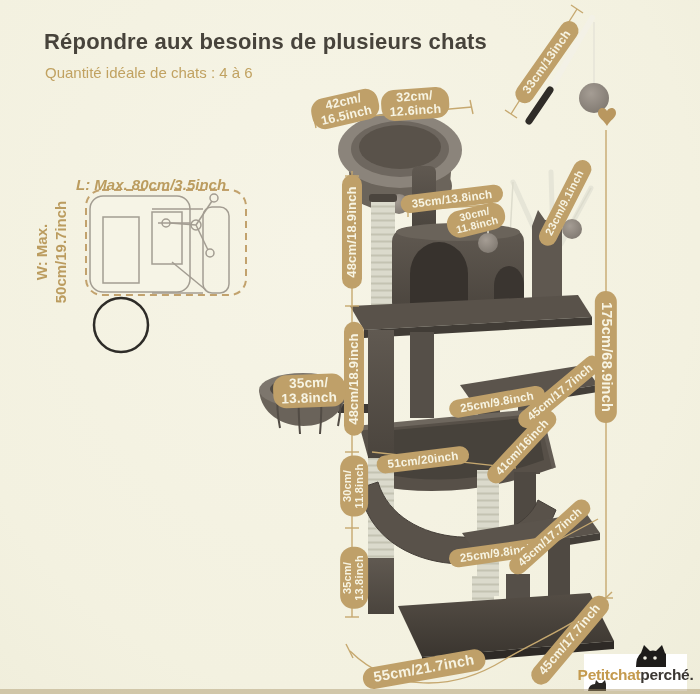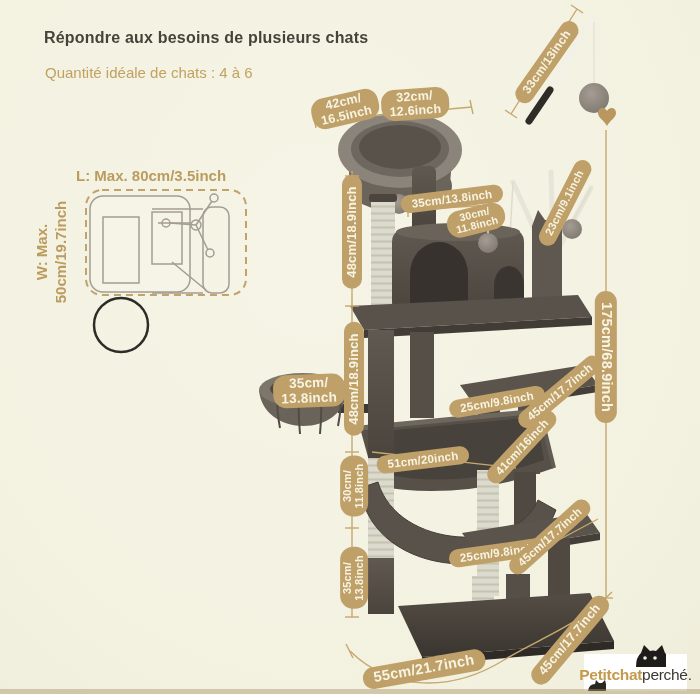--- a/index.html
+++ b/index.html
@@ -1,36 +1,36 @@
 <!DOCTYPE html>
 <html><head>
 <meta charset="utf-8">
 <style>
   html,body{margin:0;padding:0;}
   body{width:700px;height:694px;position:relative;overflow:hidden;
        font-family:"Liberation Sans","DejaVu Sans",sans-serif;
        background:radial-gradient(ellipse at 45% 35%, #f6f4e6 0%, #f3f1e0 70%, #efedda 100%);}
   .abs{position:absolute;}
   
-  .title{left:44px;top:29px;font-size:16px;font-weight:700;color:#47433b;letter-spacing:.2px;}
+  .title{left:44px;top:29px;font-size:22px;font-weight:700;color:#47433b;letter-spacing:.2px;}
   .subtitle{left:45px;top:64px;font-size:15px;font-weight:400;color:#c1a261;}
   
   .pill{position:absolute;transform:translate(-50%,-50%) rotate(var(--r,0deg));
         background:#bfa069;color:#f7f4e3;font-weight:700;border-radius:999px;
         padding:3px 11px;white-space:pre-line;text-align:center;line-height:1.08;
         letter-spacing:.2px;z-index:5;}
   .pill.two{border-radius:13px;padding:2px 8px;}
   
   .flabel{font-size:15px;font-weight:700;color:#bb9c5f;z-index:4;}
   .flabel.vert{transform:translate(-50%,-50%) rotate(-90deg);white-space:pre-line;text-align:center;line-height:1.25;}
   
   .logo{left:584px;top:654px;width:103px;height:37px;background:#ffffff;z-index:6;
         display:flex;align-items:center;justify-content:center;padding-top:4px;box-sizing:border-box;}
   .logo .brand-tan{color:#c49a4e;font-weight:700;font-size:15.5px;letter-spacing:-.3px;}
-  .logo .brand-dark{color:#3b3733;font-weight:400;font-size:15.5px;letter-spacing:-.3px;}
+  .logo .brand-dark{color:#3b3733;font-weight:700;font-size:15.5px;letter-spacing:-.3px;}
   .logo svg{position:absolute;}
   .bottom-strip{left:0;bottom:0;width:700px;height:5px;background:rgba(168,148,104,.45);z-index:7;}
   svg.scene{left:0;top:0;z-index:1;}
 </style>
 </head>
 <body>
 
 <svg class="scene abs" width="700" height="694" viewBox="0 0 700 694">
   <defs>
     <pattern id="sisal" patternUnits="userSpaceOnUse" width="9" height="7">
@@ -203,21 +203,21 @@
     <path d="M350,651 C392,692 452,692 504,660 C536,640 580,625 612,592"></path>
     <path d="M346,644 L353,658"></path>
   </g>
 
   <path fill="#b9975f" d="M607 126 C604 120 598 118 598 113 C598 108 604 106 607 111 C610 106 616 108 616 113 C616 118 610 120 607 126 Z"></path>
 </svg>
 
 <div class="abs title">Répondre aux besoins de plusieurs chats</div>
 <div class="abs subtitle">Quantité idéale de chats : 4 à 6</div>
 
-<div class="abs flabel" style="left:76px;top:167px;">L: Max. 80cm/3.5inch</div>
+<div class="abs flabel" style="left:76px;top:176px;font-style:italic;">L: Max. 80cm/3.5inch</div>
 <div class="abs flabel vert" style="left:52px;top:252px;">W: Max.
 50cm/19.7inch</div>
 
 <div class="pill two" style="left:345px;top:109px;--r:-13deg;font-size:12.5px">42cm/
 16.5inch</div>
 <div class="pill two" style="left:415px;top:104px;--r:-4deg;font-size:12.5px">32cm/
 12.6inch</div>
 <div class="pill" style="left:547px;top:62px;--r:-55deg;font-size:12px">33cm/13inch</div>
 <div class="pill" style="left:452px;top:199px;--r:-7deg;font-size:11.5px">35cm/13.8inch</div>
 <div class="pill two" style="left:476px;top:220px;--r:-14deg;font-size:10.5px">30cm/

